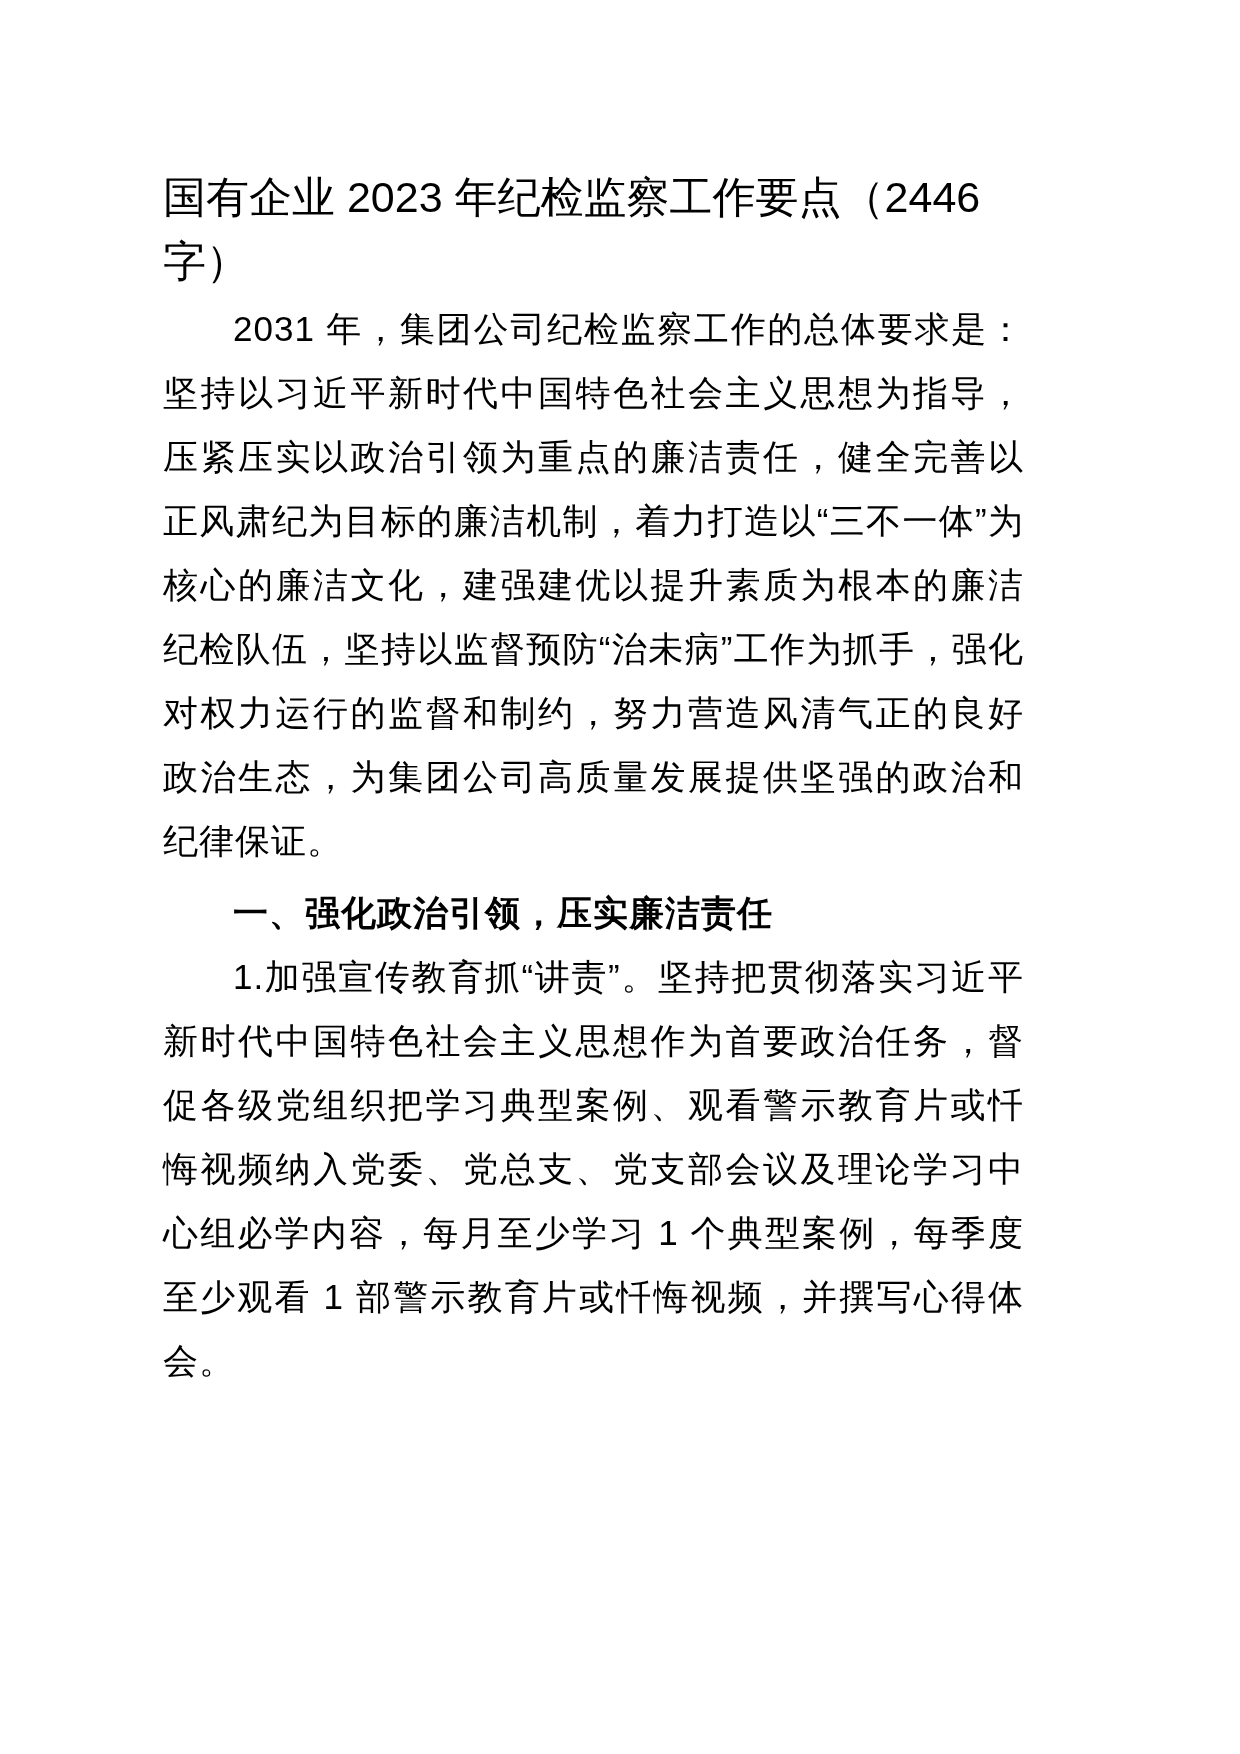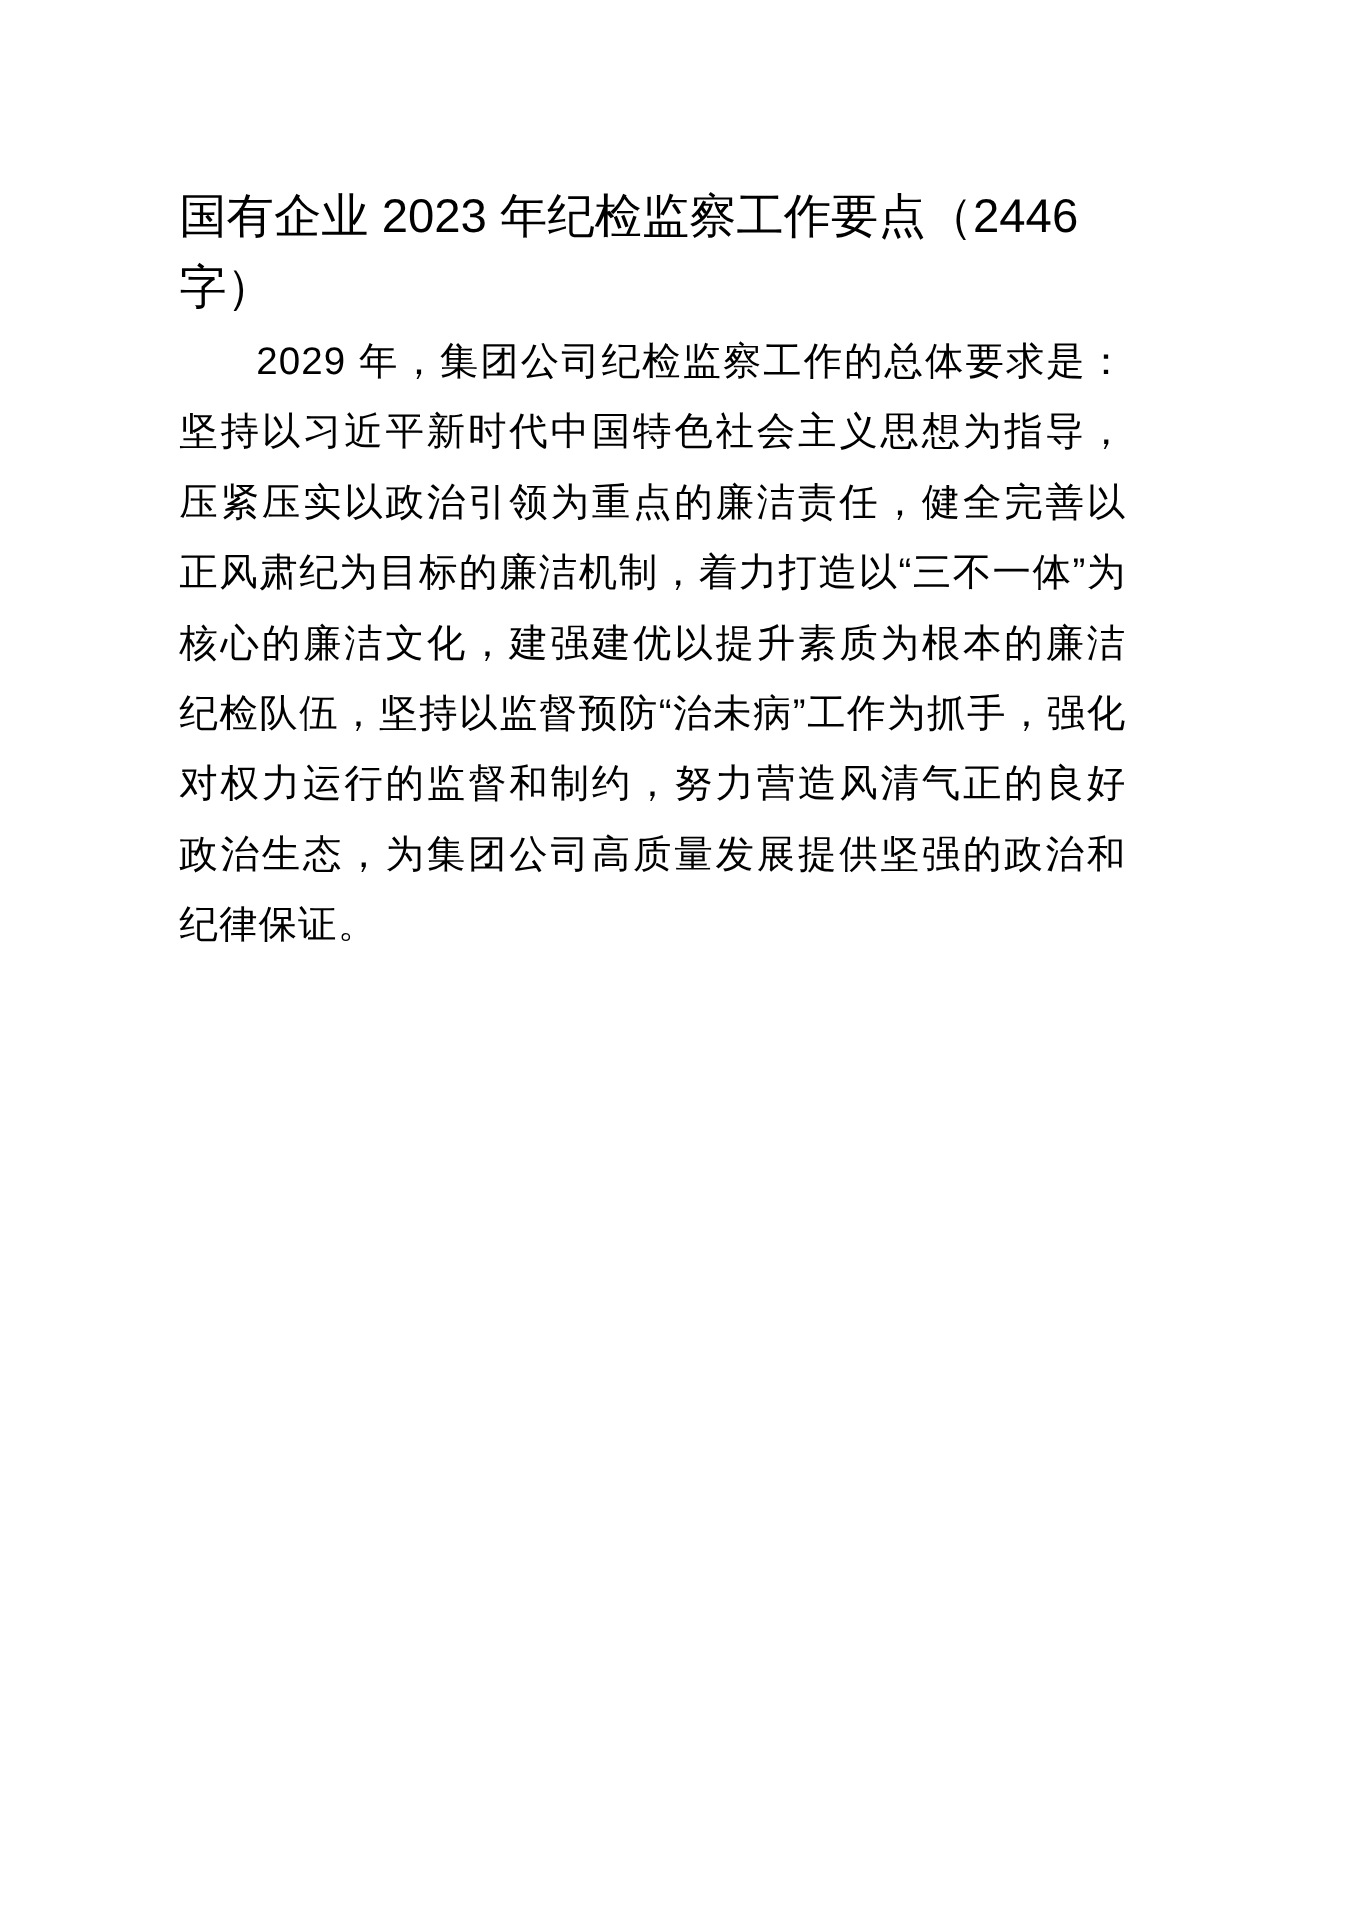--- a/index.html
+++ b/index.html
@@ -48,17 +48,19 @@
     text-indent: 2em;
     text-align: left;
   }
 </style>
 </head>
 <body>
 
 <div class="page">
   <h1 class="doc-title">国有企业 2023 年纪检监察工作要点（2446 字）</h1>
 
-  <p class="para">2029 年，集团公司纪检监察工作的总体要求是：坚持以习近平新时代中国特色社会主义思想为指导，压紧压实以政治引领为重点的廉洁责任，健全完善以正风肃纪为目标的廉洁机制，着力打造以“三不一体”为核心的廉洁文化，建强建优以提升素质为根本的廉洁纪检队伍，坚持以监督预防“治未病”工作为抓手，强化对权力运行的监督和制约，努力营造风清气正的良好政治生态，为集团公司高质量发展提供坚强的政治和纪律保证。</p>
+  <p class="para">2031 年，集团公司纪检监察工作的总体要求是：坚持以习近平新时代中国特色社会主义思想为指导，压紧压实以政治引领为重点的廉洁责任，健全完善以正风肃纪为目标的廉洁机制，着力打造以“三不一体”为核心的廉洁文化，建强建优以提升素质为根本的廉洁纪检队伍，坚持以监督预防“治未病”工作为抓手，强化对权力运行的监督和制约，努力营造风清气正的良好政治生态，为集团公司高质量发展提供坚强的政治和纪律保证。</p>
 
+  <h2 class="heading">一、强化政治引领，压实廉洁责任</h2>
 
+  <p class="para">1.加强宣传教育抓“讲责”。坚持把贯彻落实习近平新时代中国特色社会主义思想作为首要政治任务，督促各级党组织把学习典型案例、观看警示教育片或忏悔视频纳入党委、党总支、党支部会议及理论学习中心组必学内容，每月至少学习 1 个典型案例，每季度至少观看 1 部警示教育片或忏悔视频，并撰写心得体会。</p>
 
 </div>
 
 </body></html>

